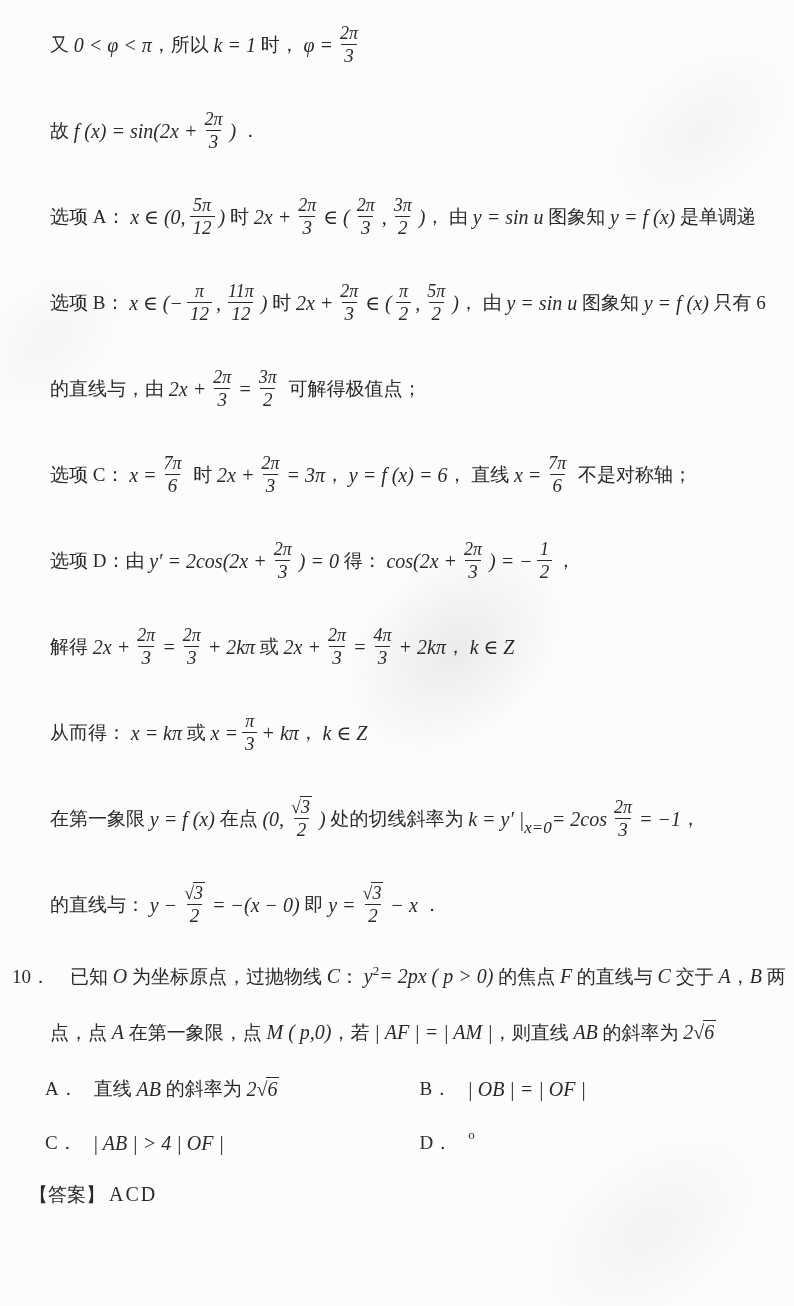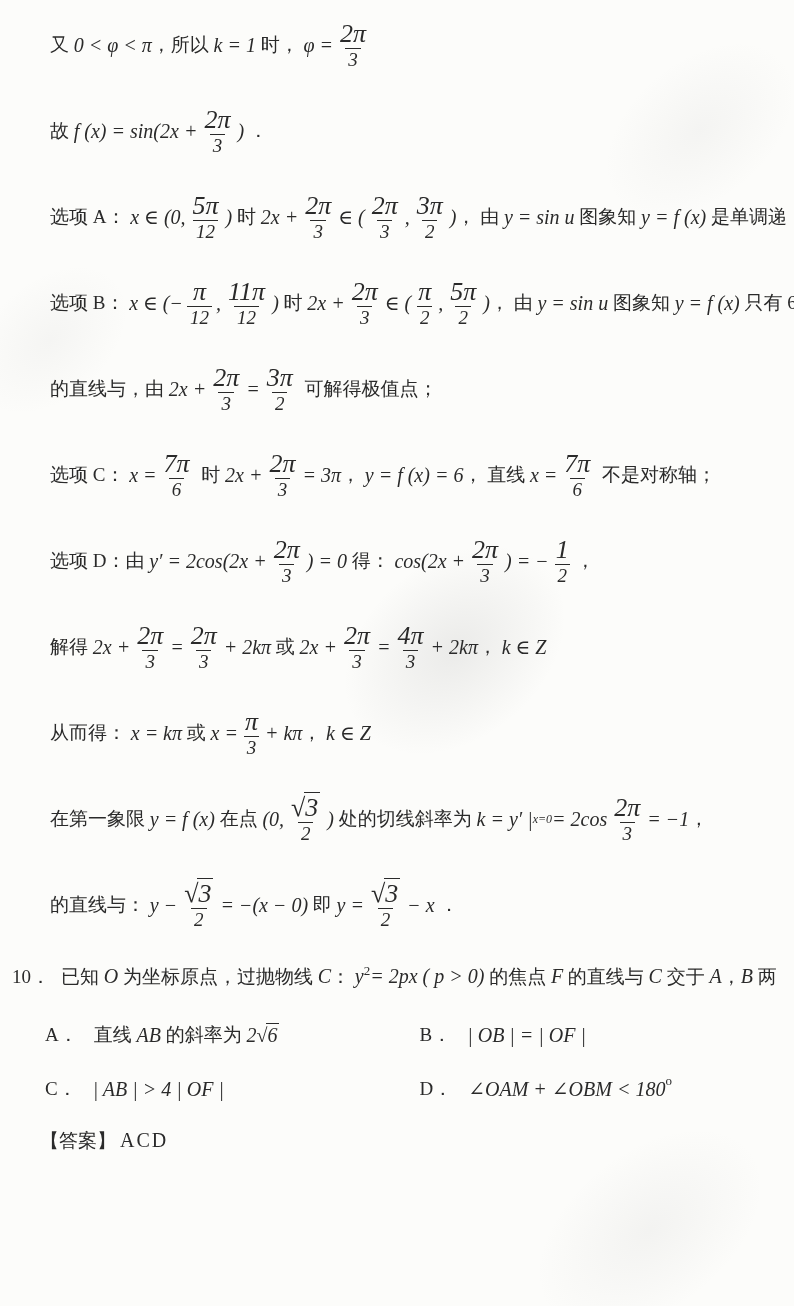--- a/index.html
+++ b/index.html
@@ -18,37 +18,37 @@
        background:radial-gradient(ellipse at center, rgba(150,150,150,.09), transparent 70%);}
   .wm4{left:-40px;top:280px;width:180px;height:120px;transform:rotate(-42deg);
        background:radial-gradient(ellipse at center, rgba(150,150,150,.07), transparent 70%);}
 
   .line{position:relative;margin:0 0 42px 50px;min-height:22px;font-size:19px;}
   .line.has-frac{display:flex;align-items:center;height:54px;margin-bottom:32px;white-space:nowrap;}
   .line span{white-space:pre;}
   .k-question{margin-left:12px;height:30px;margin-bottom:26px;}
   .k-qcont{margin-left:50px;height:30px;margin-bottom:24px;}
   .k-options{margin-left:45px;display:flex;height:30px;margin-bottom:24px;align-items:center;}
-  .k-answer{margin-left:40px;margin-bottom:0;height:26px;}
+  .k-answer{margin-left:29px;margin-bottom:0;height:26px;}
 
   .cjk{font-size:19px;}
   .math{font-size:20px;font-style:italic;}
-  .qnum{font-size:19px;margin-right:11px;}
+  .qnum{font-size:19px;margin-right:20px;}
   .opt-cell{width:398px;display:flex;align-items:center;}
   .opt-label{font-size:19px;margin-right:16px;}
 
   .frac{display:inline-flex;flex-direction:column;align-items:center;vertical-align:middle;
         margin:0 4px;font-style:italic;line-height:1.05;}
-  .frac .num{font-size:26px;padding:0 3px 1px 3px;}
+  .frac .num{font-size:18px;padding:0 3px 1px 3px;}
   .frac .den{font-size:19px;padding:1px 3px 0 3px;border-top:1.4px solid #2a2a2a;}
 
   .rad{border-top:1.3px solid #2a2a2a;padding:0 2px 0 1px;margin-left:-1px;}
 
   .sup{font-size:13px;position:relative;top:-8px;}
-  .sub{font-size:12px;position:relative;top:0;font-style:italic;}
+  .sub{font-size:17px;position:relative;top:9px;font-style:italic;}
 
   .ans-label{font-size:19px;}
   .ans-value{font-size:20px;letter-spacing:2px;margin-left:4px;}
 </style>
 </head>
 <body>
 
 <div class="page">
   <div class="wm wm1"></div>
   <div class="wm wm2"></div>
@@ -193,41 +193,41 @@
         <span class="math">y −</span>
         <span class="frac"><span class="num">√<span class="rad">3</span></span><span class="den">2</span></span>
         <span class="math">= −(x − 0)</span>
         <span class="cjk"> 即 </span>
         <span class="math">y =</span>
         <span class="frac"><span class="num">√<span class="rad">3</span></span><span class="den">2</span></span>
         <span class="math">− x</span>
         <span class="cjk"> ．</span>
       </div>
       <div class="line k-question"><span class="qnum">10．</span><span class="cjk">已知 </span><span class="math">O</span><span class="cjk"> 为坐标原点，过抛物线 </span><span class="math">C</span><span class="cjk">： </span><span class="math">y</span><span class="sup">2</span><span class="math">= 2px ( p &gt; 0)</span><span class="cjk"> 的焦点 </span><span class="math">F</span><span class="cjk"> 的直线与 </span><span class="math">C</span><span class="cjk"> 交于 </span><span class="math">A</span><span class="cjk">，</span><span class="math">B</span><span class="cjk"> 两</span></div>
+      <div class="line k-qcont"><span class="cjk">点，点 </span><span class="math">A</span><span class="cjk"> 在第一象限，点 </span><span class="math">M ( p,0)</span><span class="cjk">，若 </span><span class="math">| AF | = | AM |</span><span class="cjk">，则直线 </span><span class="math">AB</span><span class="cjk"> 的斜率为 </span><span class="math">2√<span class="rad">6</span></span></div>
       <div class="line k-options">
         <div class="opt-cell">
           <span class="opt-label">A．</span>
           <span class="cjk">直线 </span>
           <span class="math">AB</span>
           <span class="cjk"> 的斜率为 </span>
           <span class="math">2√<span class="rad">6</span></span>
         </div>
         <div class="opt-cell">
           <span class="opt-label">B．</span>
           <span class="math">| OB | = | OF |</span>
         </div>
       </div>
       <div class="line k-options">
         <div class="opt-cell">
           <span class="opt-label">C．</span>
           <span class="math">| AB | &gt; 4 | OF |</span>
         </div>
         <div class="opt-cell">
           <span class="opt-label">D．</span>
-          <span class="math">∠OAM + ∠OBM &lt; 180</span>
           <span class="sup">o</span>
         </div>
       </div>
     </main>
 
   <div class="line k-answer">
     <span class="ans-label">【答案】</span><span class="ans-value">ACD</span>
   </div>
 </div>
 

